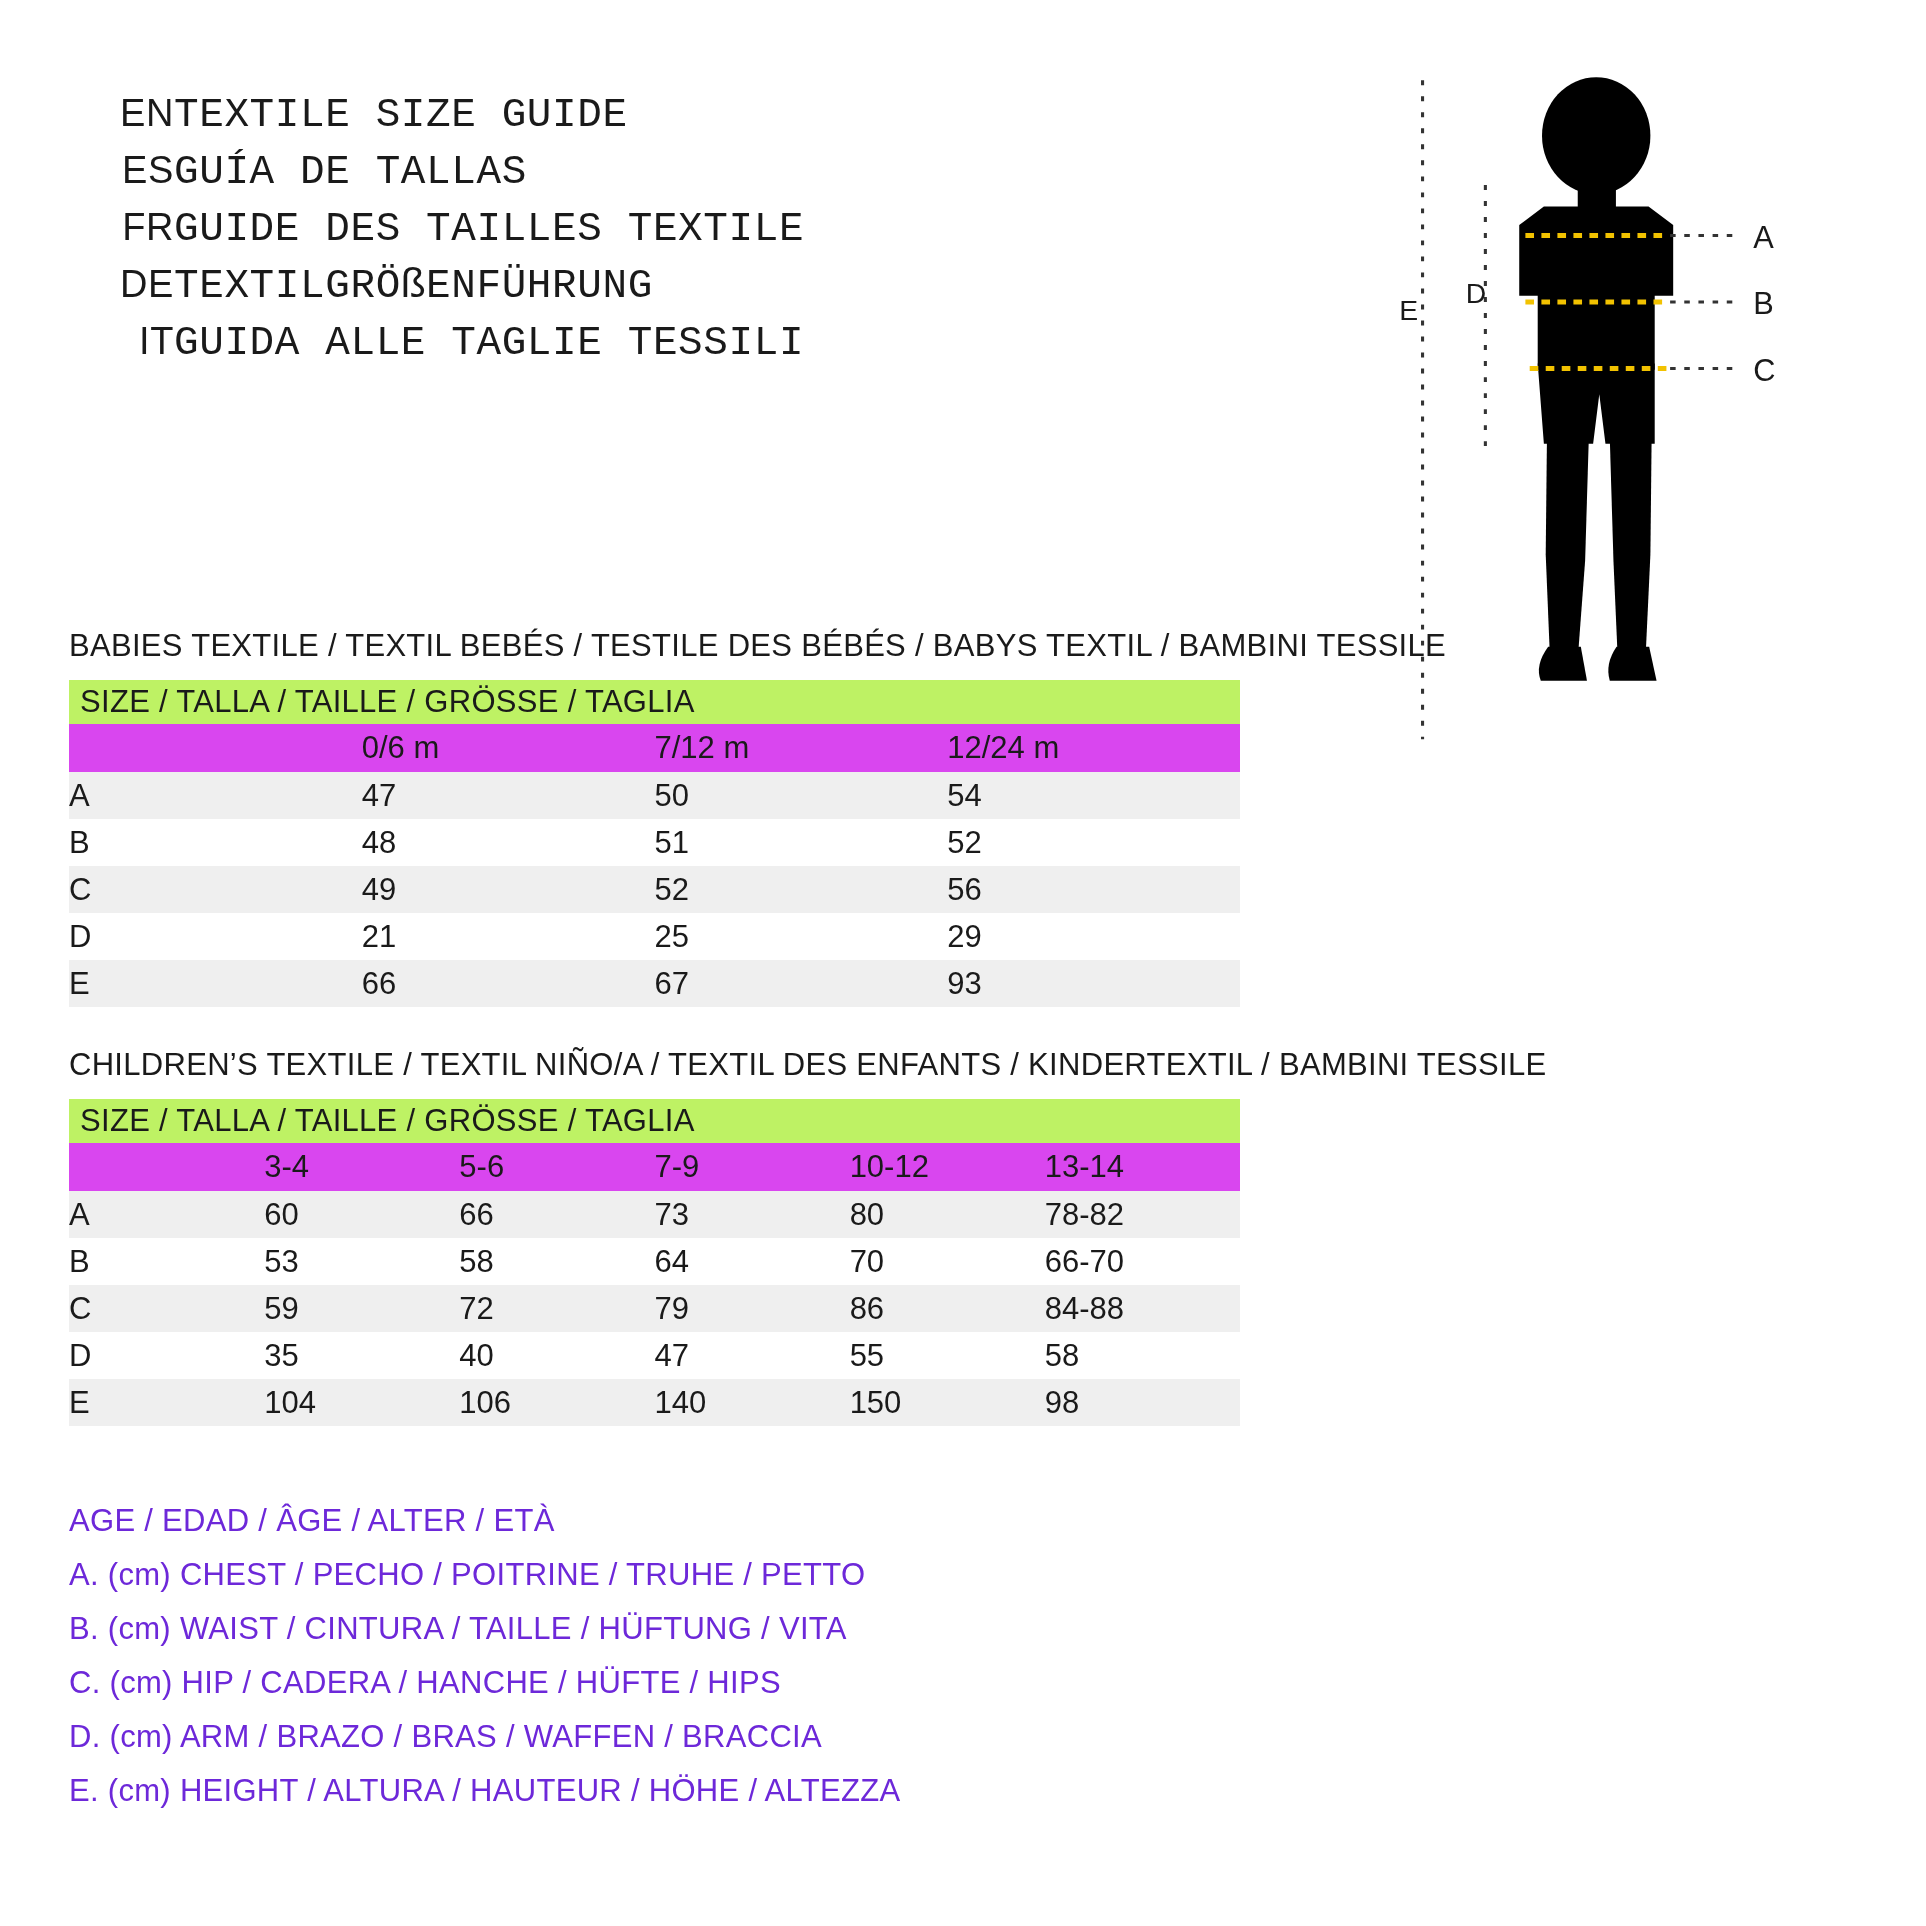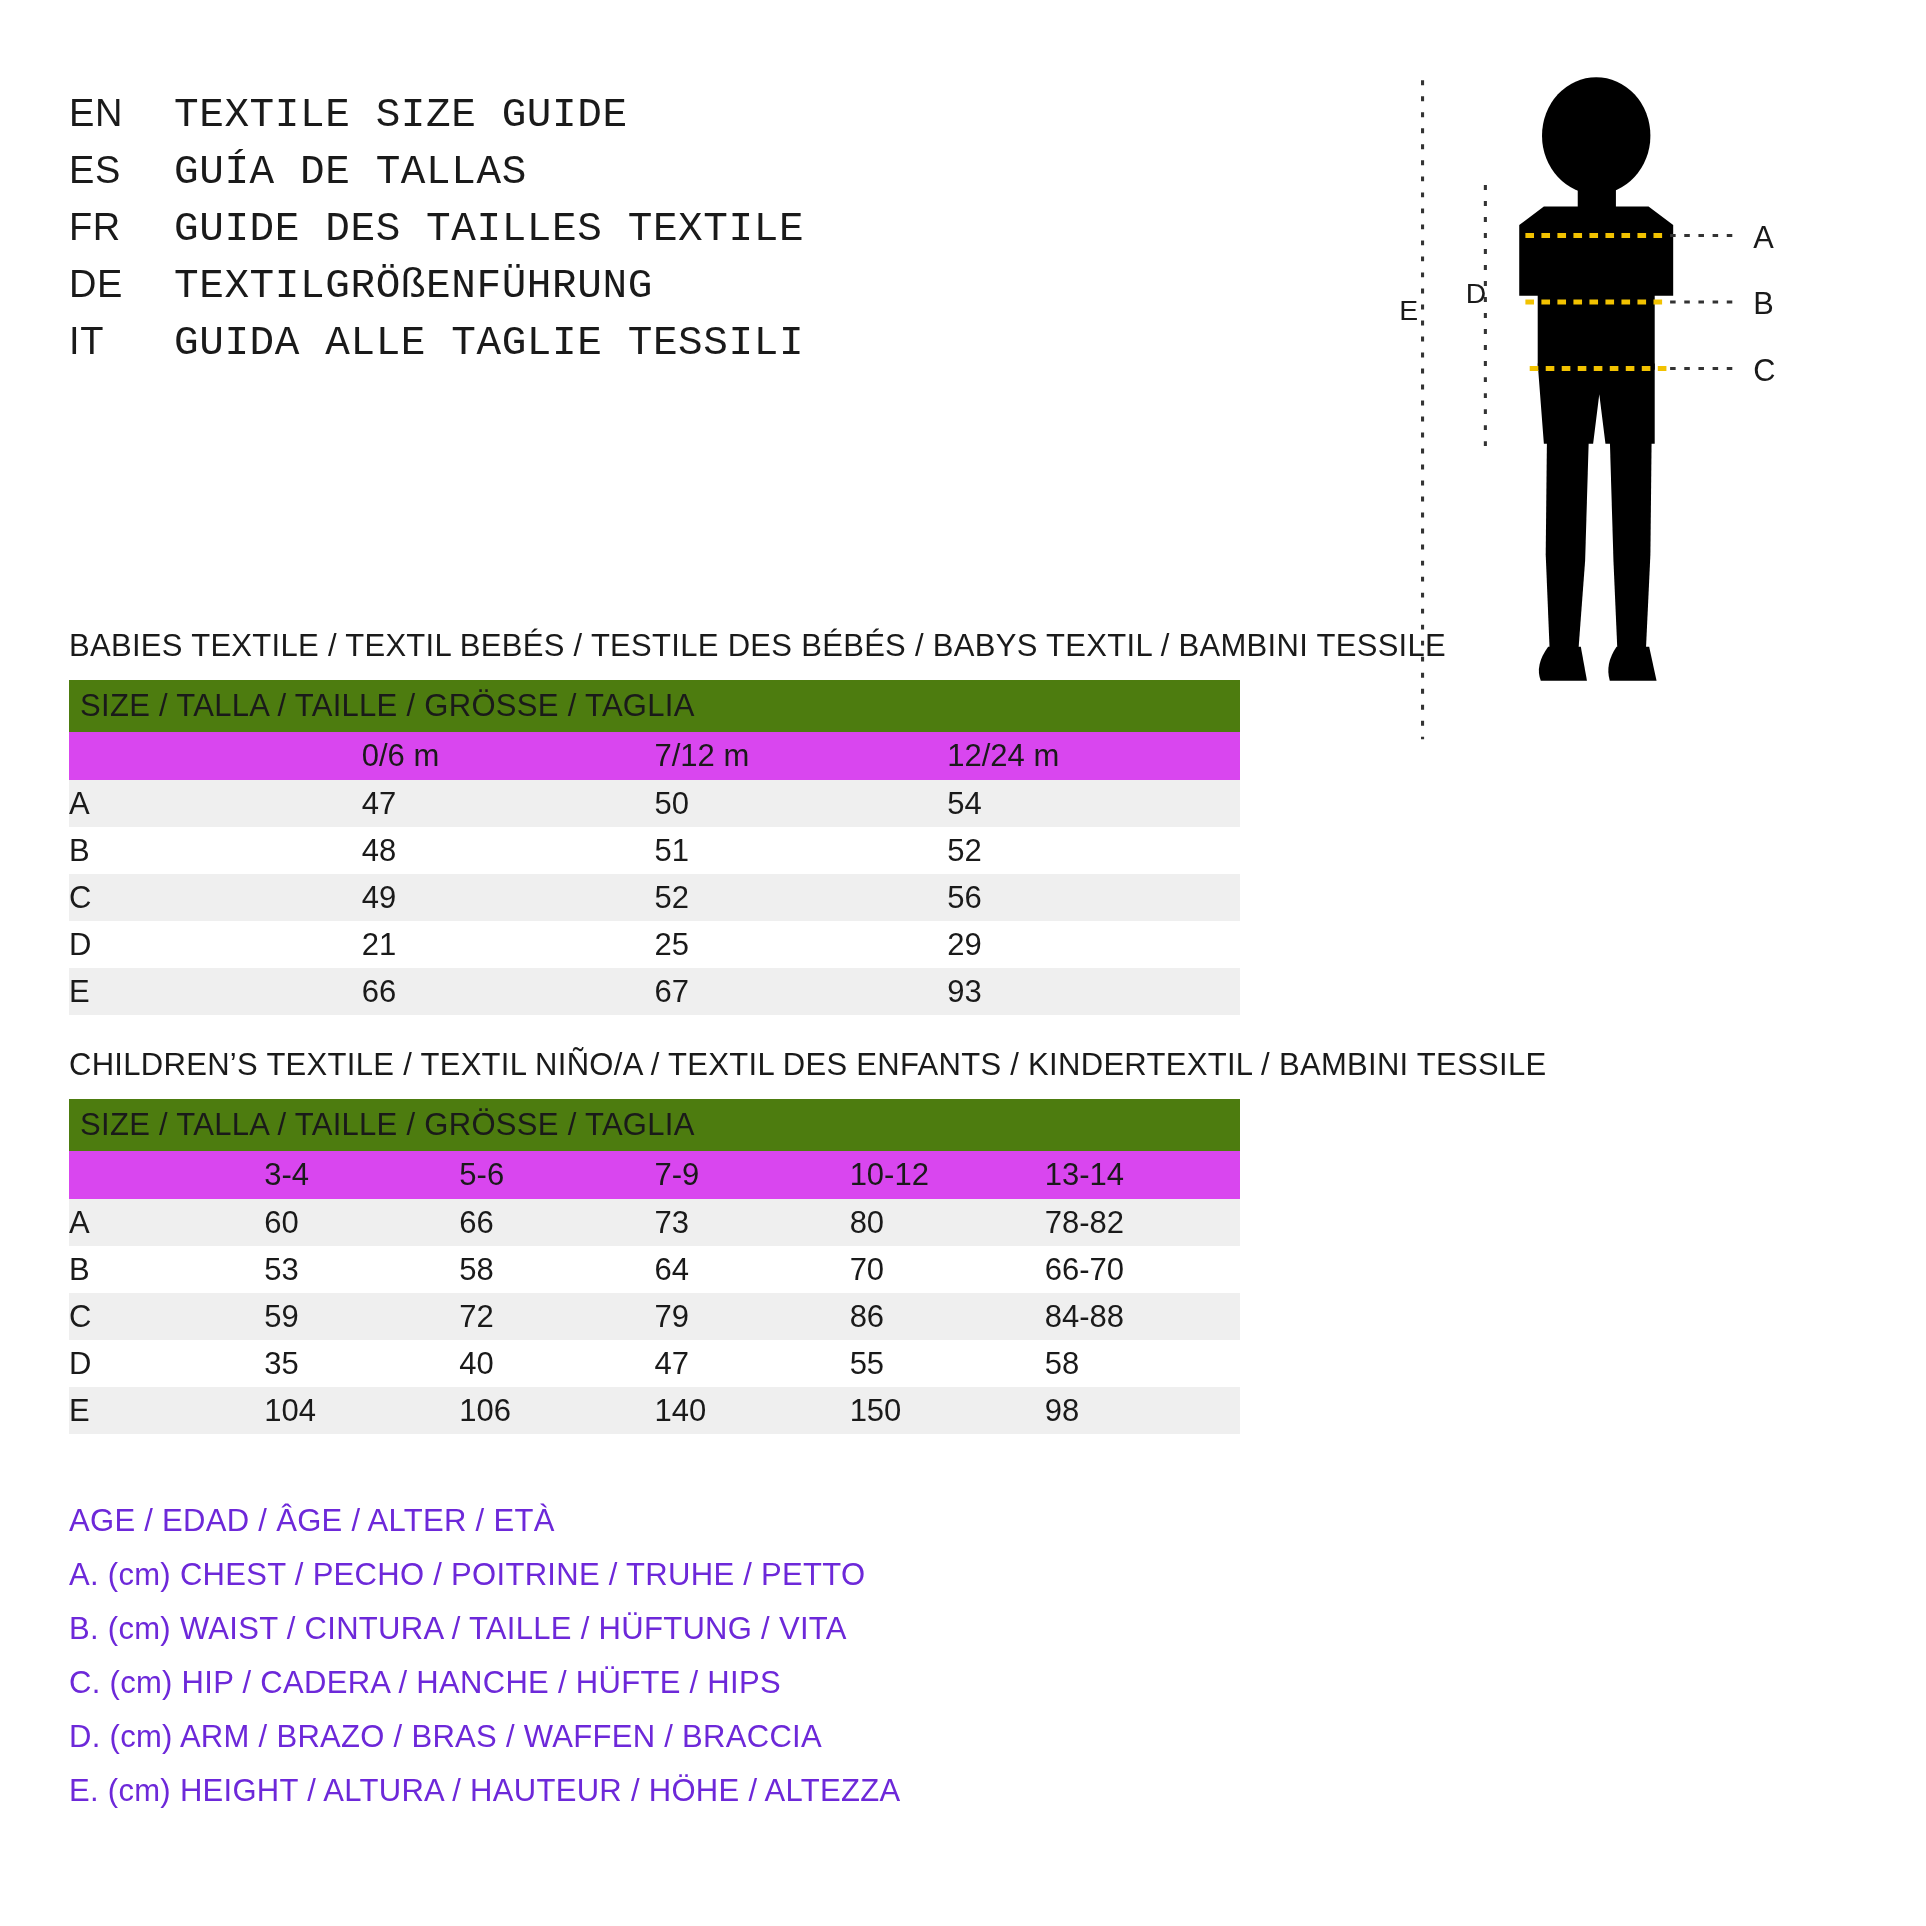--- a/index.html
+++ b/index.html
@@ -20,20 +20,21 @@
   .lang-block {
     position: absolute;
     left: 69px;
     top: 92px;
     width: 1171px;
   }
   .lang-row {
     display: flex;
     align-items: baseline;
     height: 57px;
+    text-align: right;
   }
   .lang-code {
     width: 105px;
     font-size: 38px;
     letter-spacing: 0.6px;
     color: #1a1a1a;
   }
   .lang-text {
     font-size: 41px;
     letter-spacing: 0.6px;
@@ -76,22 +77,22 @@
   table.size-table td, table.size-table th {
     font-size: 31px;
     font-weight: normal;
     text-align: left;
     padding: 0;
     height: 47px;
     vertical-align: middle;
     color: #1a1a1a;
   }
   tr.head-row td {
-    background: #4d7c0f;
-    height: 52px;
+    background: #bef264;
+    height: 44px;
     padding-left: 11px;
     letter-spacing: 0.3px;
   }
   tr.sizes-row td {
     background: #d946ef;
     height: 48px;
   }
   tr.alt td { background: #efefef; }
   tr.plain td { background: #ffffff; }
 

